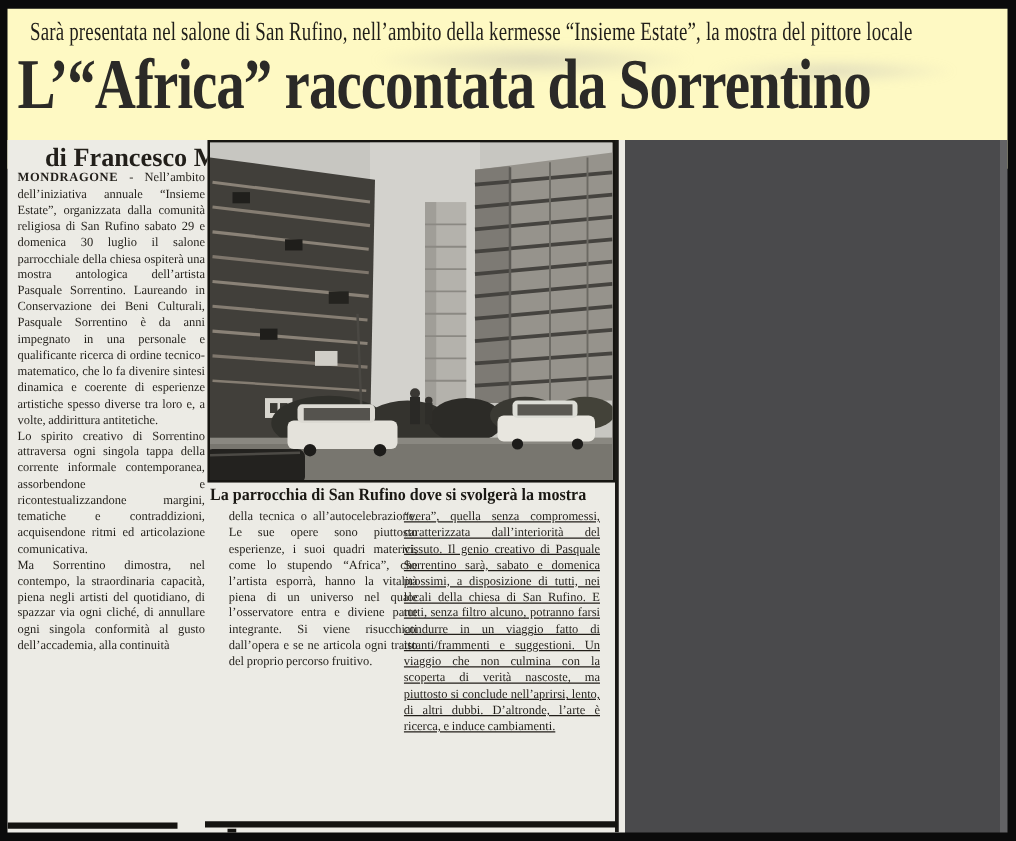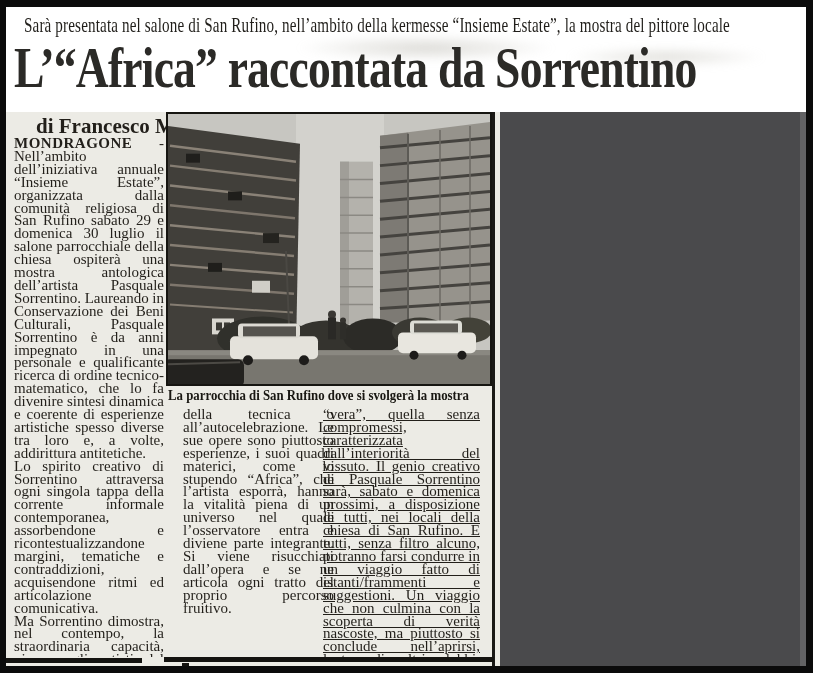--- a/index.html
+++ b/index.html
@@ -4,21 +4,21 @@
 <style>
   html,body{margin:0;padding:0;background:#000;}
   #canvas{
     position:relative;width:813px;height:673px;overflow:hidden;
     background:#0b0b0b;
     font-family:"Liberation Serif","DejaVu Serif",serif;
   }
   
   .masthead{
     position:absolute;left:6px;top:7px;width:800px;height:128px;
-    background:#ffffff;overflow:hidden;
+    background:#fef9c3;overflow:hidden;
   }
   .kicker{
     position:absolute;left:18px;top:6px;
     font-size:21px;color:#201e1a;white-space:nowrap;
     transform:scaleX(.72);transform-origin:left top;
     letter-spacing:.2px;
   }
   .headline{
     position:absolute;left:8px;top:32px;
     font-size:57px;font-weight:bold;color:#2b2a27;white-space:nowrap;
@@ -37,21 +37,21 @@
   .article{
     position:absolute;left:6px;top:112px;width:494px;height:554px;
     background:#ecebe5;overflow:hidden;color:#221f1a;
   }
   .byline{
     position:absolute;left:30px;top:2px;
     font-size:21px;font-weight:bold;white-space:nowrap;
   }
   .col{
     position:absolute;text-align:justify;
-    font-size:15px;line-height:12.9px;overflow:hidden;
+    font-size:10px;line-height:12.9px;overflow:hidden;
     word-spacing:-0.4px;
   }
   .col p{margin:0;}
   .col-1{left:8px;top:25px;width:150px;height:520px;}
   .col-2{left:177px;top:296px;width:151px;height:250px;}
   .col-3{left:317px;top:296px;width:157px;height:250px;text-decoration:underline;}
   .lead{font-weight:bold;letter-spacing:.5px;}
   
   .photo-frame{
     position:absolute;left:160px;top:0px;width:322px;height:270px;

